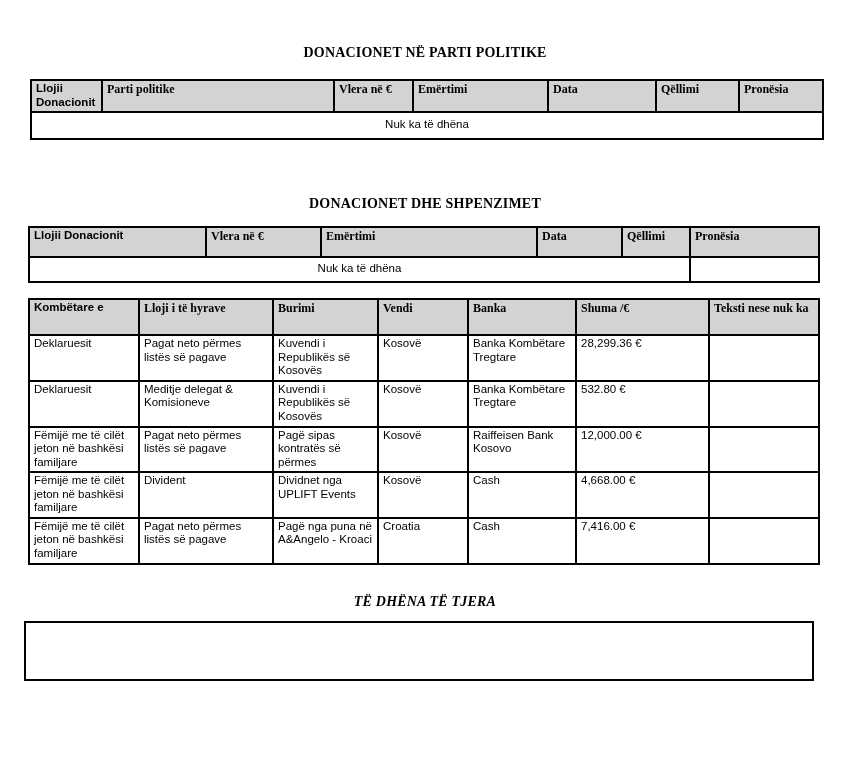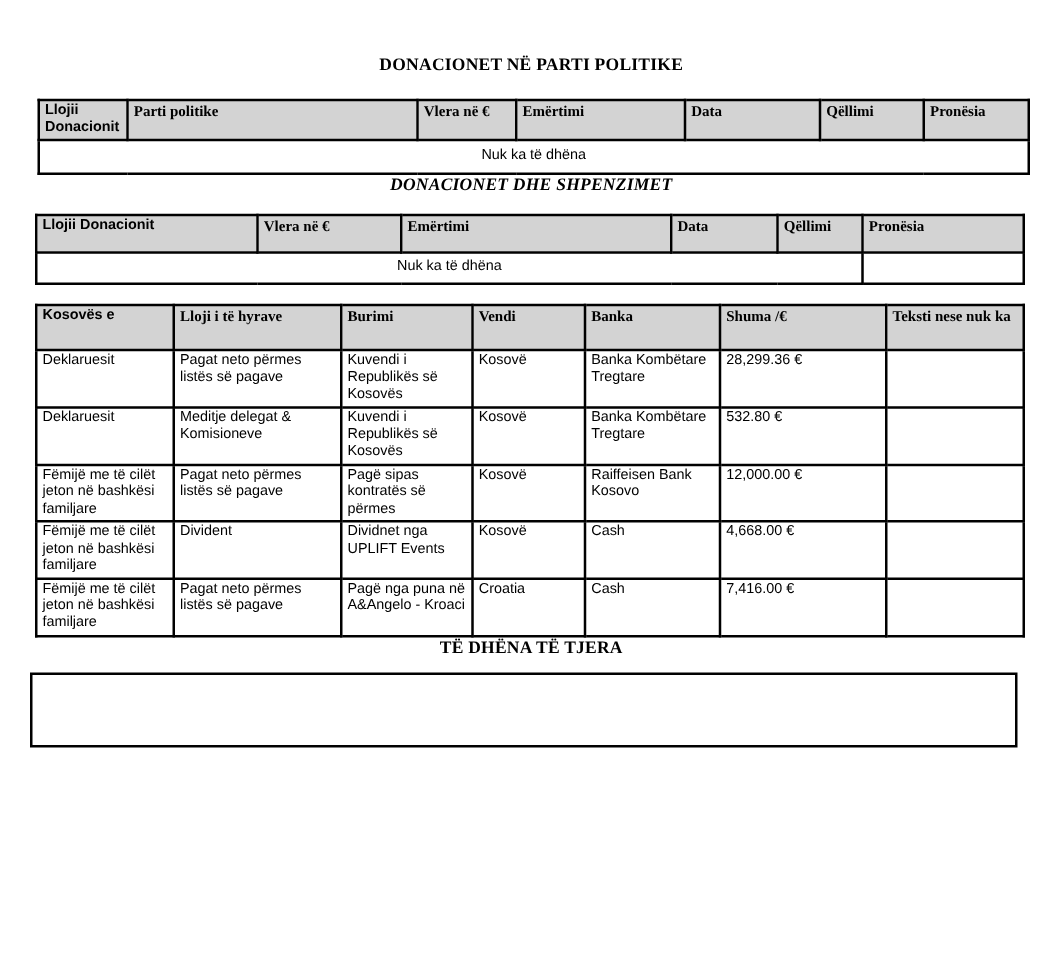--- a/index.html
+++ b/index.html
@@ -7,23 +7,23 @@
     width:850px;height:763px;background:#ffffff;color:#000000;
     font-family:"Liberation Sans", sans-serif;
     -webkit-font-smoothing:antialiased;
   }
   .doc-title{
     font-family:"Liberation Serif", serif;
     font-weight:bold;font-size:14px;line-height:18px;
     text-align:center;margin:0;letter-spacing:.2px;
   }
   #title1{padding-top:44px;}
-  #title2{font-style:italic;}
+  #title2{margin-top:55px;}
   #title3{margin-top:54px;}
-  #title4{}
+  #title4{margin-top:28px;font-style:italic;}
   table{border-collapse:collapse;table-layout:fixed;border-radius:15px;}
   .tbl{margin-left:28px;width:790px;}
   .t1{margin-left:30px;width:792px;margin-top:17px;}
   .t2{margin-top:13px;}
   .t3{margin-top:15px;}
   th,td{
     border:2px solid #000000;
     padding:1px 4px 2px 4px;
     vertical-align:top;
     font-size:11.5px;line-height:1.18;
@@ -119,21 +119,21 @@
       <col style="width:110px">
         <col style="width:134px">
         <col style="width:105px">
         <col style="width:90px">
         <col style="width:108px">
         <col style="width:133px">
         <col style="width:110px">
     </colgroup>
     <thead>
       <tr>
-        <th class="sans">Kosovës e</th>
+        <th class="sans">Kombëtare e</th>
         <th>Lloji i të hyrave</th>
         <th>Burimi</th>
         <th>Vendi</th>
         <th>Banka</th>
         <th>Shuma /€</th>
         <th>Teksti nese nuk ka</th>
       </tr>
     </thead>
     <tbody>
       <tr>

